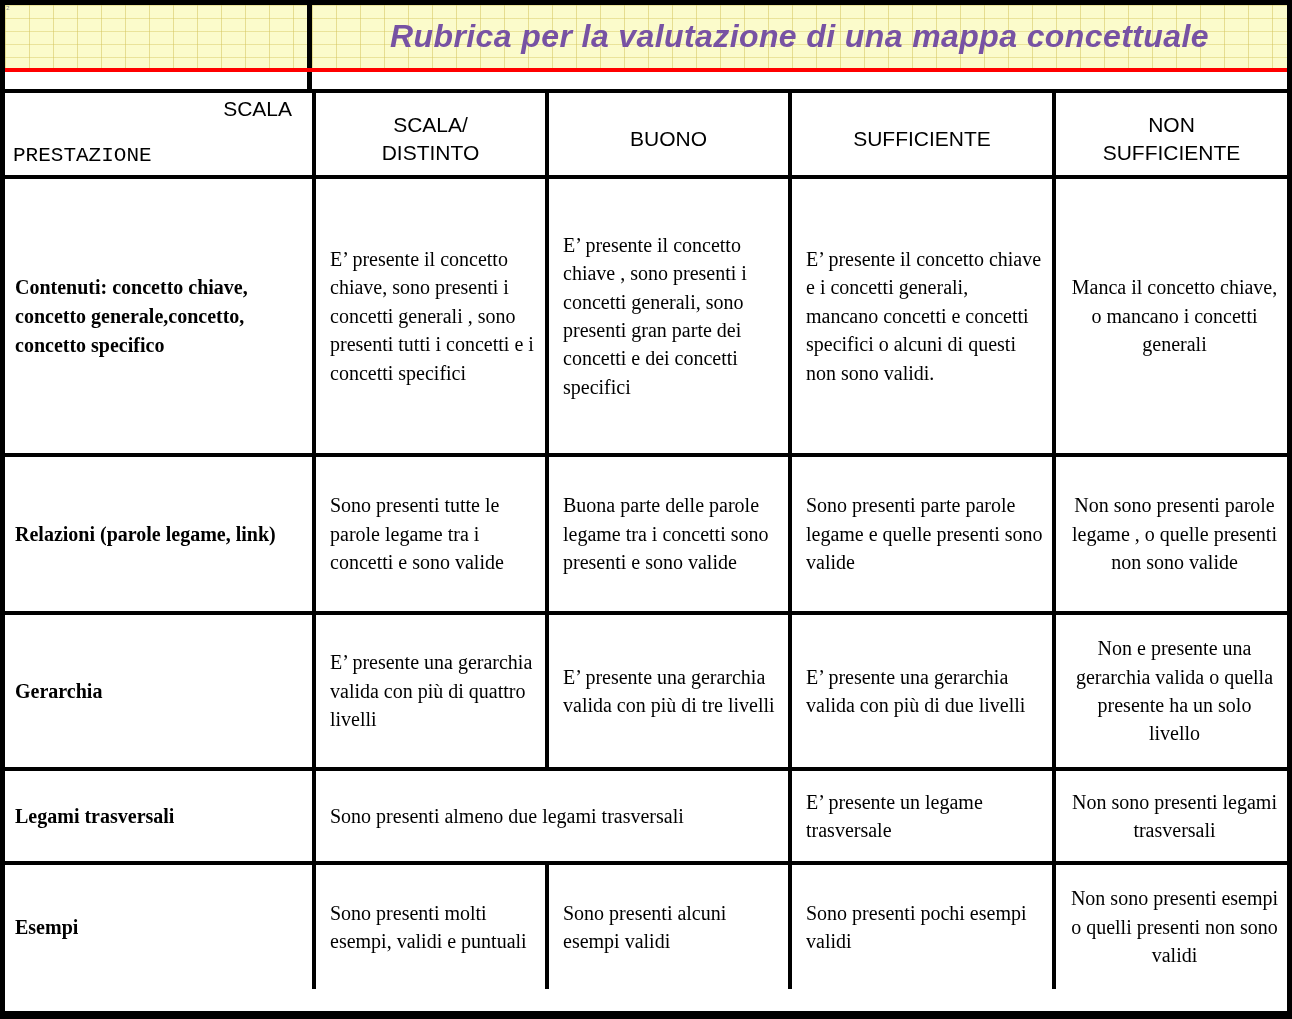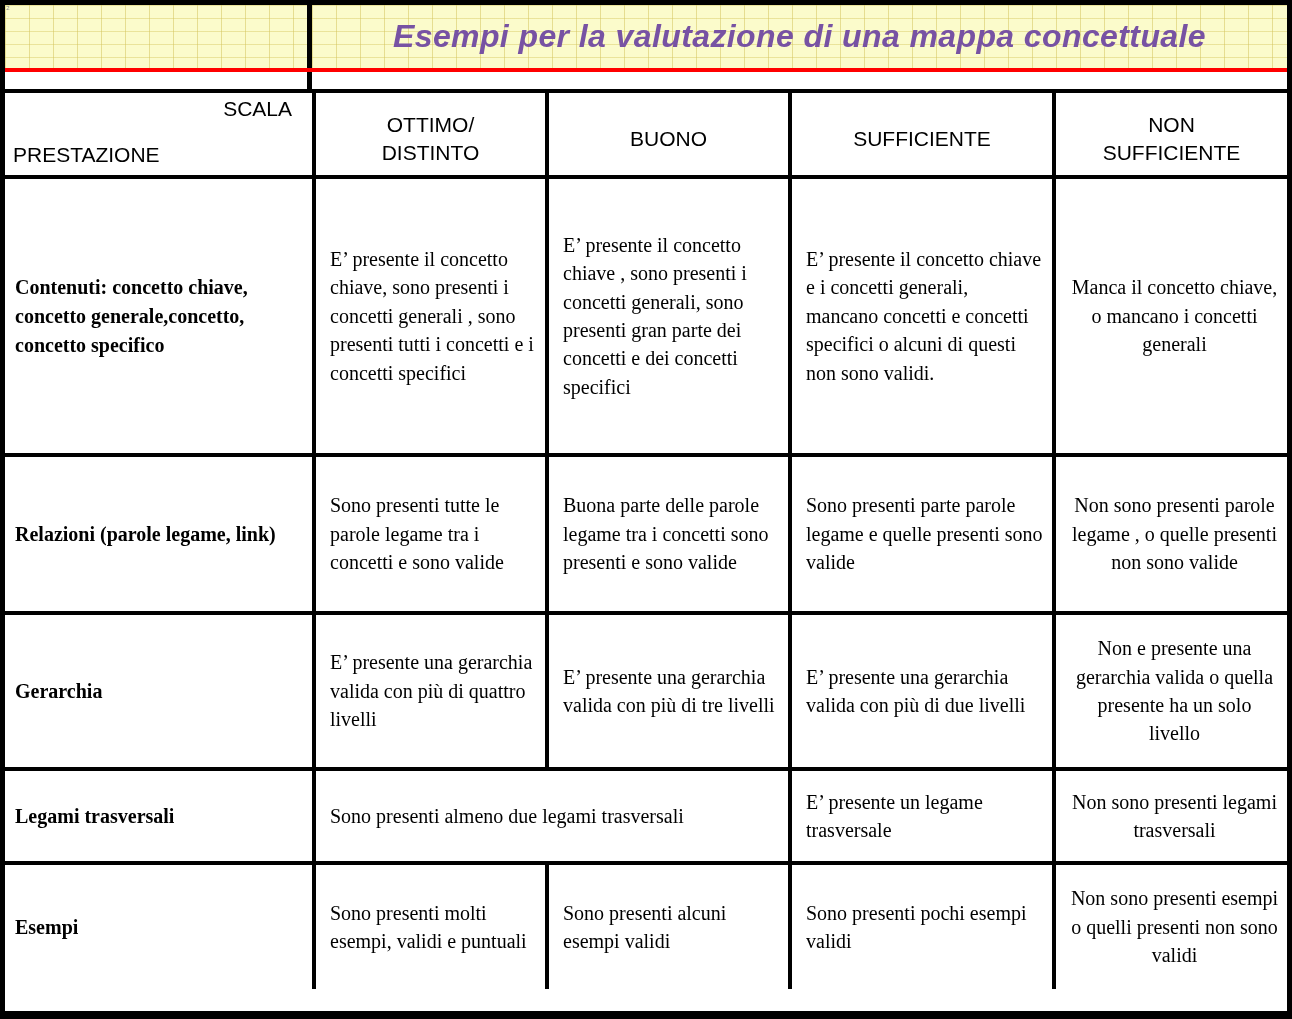--- a/index.html
+++ b/index.html
@@ -53,21 +53,21 @@
   table.rubric tr:last-child td { border-bottom:none; }
 
   td.corner { border-top:none; height:86px; padding:0; vertical-align:top; }
   .corner-inner { height:100%; display:flex; flex-direction:column; justify-content:space-between; }
   .corner-scala {
     align-self:flex-end; padding:4px 20px 0 0;
     font-family:"Liberation Sans", sans-serif; font-size:21px; color:#000;
   }
   .corner-prestazione {
     align-self:flex-start; padding:0 0 8px 8px;
-    font-family:Liberation Sans, sans-serif; font-size:21px; color:#000;
+    font-family:Liberation Mono, monospace; font-size:21px; color:#000;
   }
 
   td.scale-head {
     border-top:4px solid #000;
     font-family:"Liberation Sans", sans-serif;
     font-size:21px; text-align:center; vertical-align:top;
     padding-top:9px; white-space:pre-line; line-height:1.3;
   }
 
   td.row-label {
@@ -87,21 +87,21 @@
 </head>
 <body>
 
 <div class="page">
 
   <div class="banner">
     <div class="banner-left yellow">
       <span class="artifact">²</span>
     </div>
     <div class="banner-title yellow">
-      <span class="title-text">Esempi per la valutazione di una mappa concettuale</span>
+      <span class="title-text">Rubrica per la valutazione di una mappa concettuale</span>
     </div>
   </div>
 
   <div class="redline"></div>
 
   <div class="gap-strip">
     <div class="gap-left"></div>
     <div class="gap-right"></div>
   </div>
 
@@ -115,21 +115,21 @@
     </colgroup>
 
     <tbody>
         <tr class="header-row">
       <td class="corner">
         <div class="corner-inner">
           <span class="corner-scala">SCALA</span>
           <span class="corner-prestazione">PRESTAZIONE</span>
         </div>
       </td>
-      <td class="scale-head">OTTIMO/
+      <td class="scale-head">SCALA/
 DISTINTO</td>
       <td class="scale-head">BUONO</td>
       <td class="scale-head">SUFFICIENTE</td>
       <td class="scale-head">NON
 SUFFICIENTE</td>
     </tr>
 
     <tr class="r-contenuti">
       <td class="row-label">Contenuti: concetto chiave, concetto generale,concetto, concetto specifico</td>
       <td class="desc">E’ presente il concetto chiave, sono presenti i concetti generali , sono presenti tutti i concetti e i concetti specifici</td>

